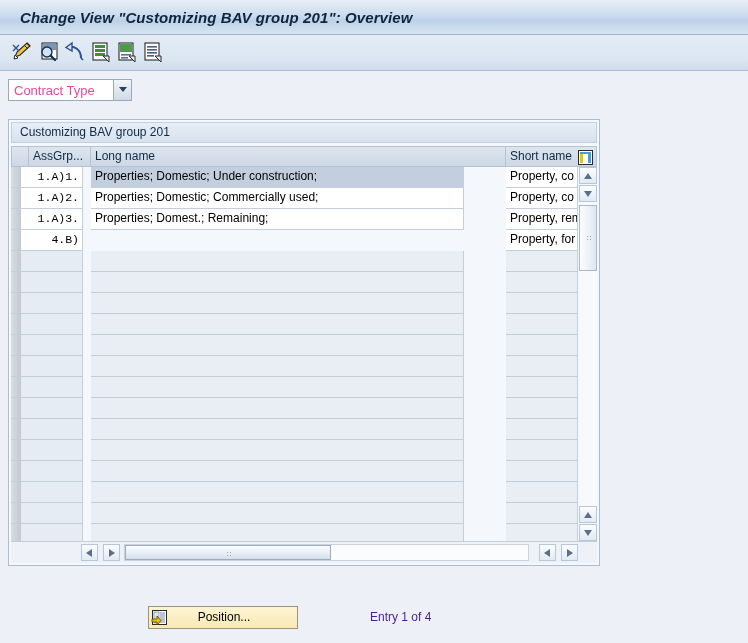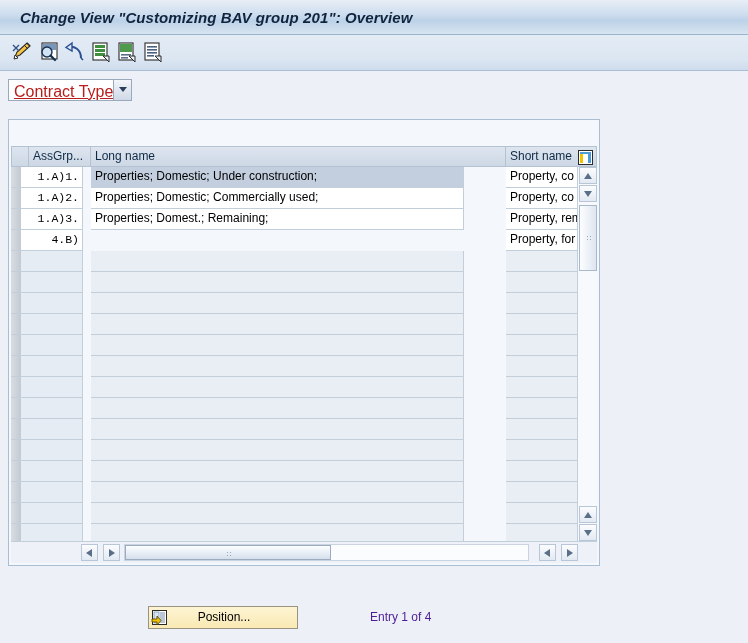--- a/index.html
+++ b/index.html
@@ -77,24 +77,23 @@
     left: 8px; top: 8px;
     width: 124px; height: 22px;
     background: #fff;
     border: 1px solid #9aa9bb;
     box-sizing: border-box;
     cursor: pointer;
   }
   #contract-type-value {
     position: absolute;
     left: 5px; top: 3px;
-    font-size: 16px;
-    color: #b91c1c;
+    font-size: 13px;
+    color: #ec4899;
     white-space: nowrap;
-    text-decoration: underline;
   }
   #contract-type-arrow {
     position: absolute;
     right: 0px; top: 0px;
     width: 18px; height: 20px;
     background: linear-gradient(to bottom, #f3f6fa, #cfd9e6);
     border-left: 1px solid #9aa9bb;
     box-sizing: border-box;
   }
   #contract-type-arrow::after {
@@ -433,20 +432,21 @@
 
 <div id="select-area">
   <div id="contract-type-select">
     <span id="contract-type-value">Contract Type</span>
     <span id="contract-type-arrow"></span>
   </div>
 </div>
 
 <div id="table-panel">
 
+  <div id="table-caption">Customizing BAV group 201</div>
 
   <div id="table-header">
     <div class="hdr-cell" id="hdr-sel"></div>
     <div class="hdr-cell" id="hdr-grp">AssGrp...</div>
     <div class="hdr-cell" id="hdr-long">Long name</div>
     <div class="hdr-cell" id="hdr-short">
       <span>Short name</span>
       <span id="hdr-config-icon">
         <svg width="15" height="15" viewBox="0 0 15 15">
           <rect x="0.5" y="0.5" width="14" height="14" fill="#ffffff" stroke="#2a2a2a" stroke-width="1"></rect>

